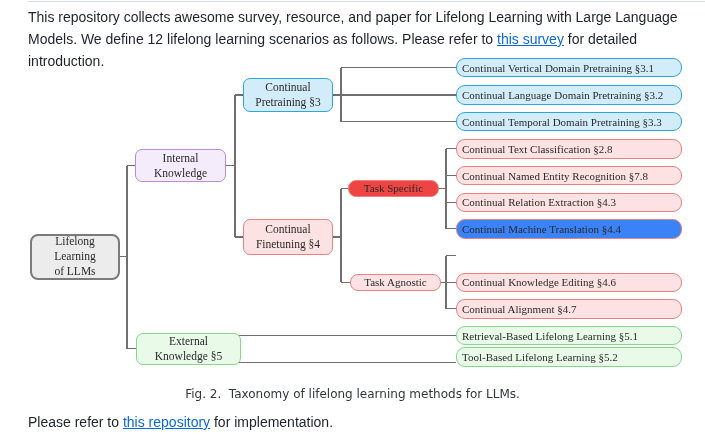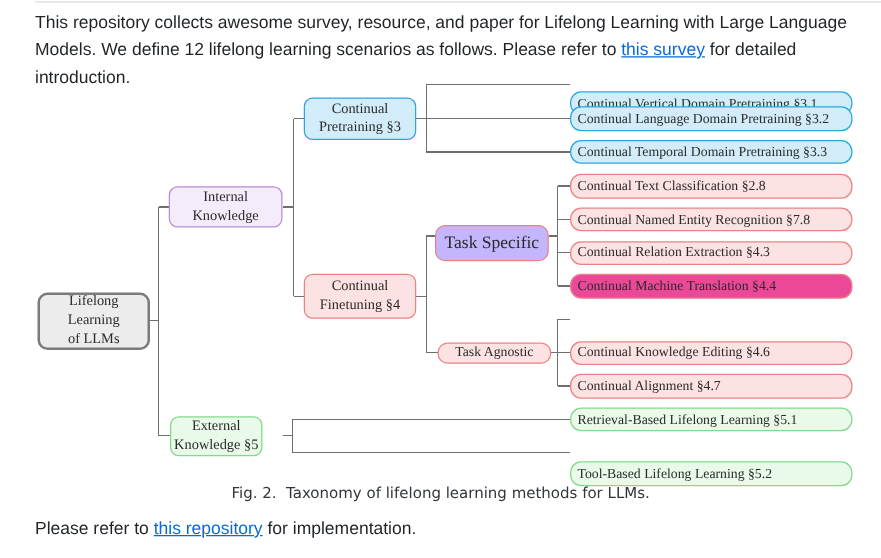--- a/index.html
+++ b/index.html
@@ -75,43 +75,43 @@
     <div class="node" style="left: 243px; top: 78px; width: 90px; height: 34px; border-color: rgb(46, 166, 221); background: rgb(210, 237, 249);">
       <span>Continual</span>
       <span>Pretraining §3</span>
     </div>
 
     <div class="node" style="left: 243px; top: 219px; width: 90px; height: 36px; border-color: rgb(233, 131, 131); background: rgb(252, 226, 226);">
       <span>Continual</span>
       <span>Finetuning §4</span>
     </div>
 
-    <div class="node" style="left: 348px; top: 180.3px; width: 91px; height: 29px; border-radius: 8px; font-size: 14px; border-color: rgb(233, 131, 131); background: #c4b5fd;">
+    <div class="node" style="left: 348px; top: 180.3px; width: 91px; height: 17px; border-radius: 8px; font-size: 11px; border-color: rgb(233, 131, 131); background: #ef4444;">
       <span>Task Specific</span>
     </div>
 
     <div class="node" style="left: 350px; top: 273.7px; width: 91px; height: 17px; border-radius: 8px; font-size: 11px; border-color: rgb(233, 131, 131); background: rgb(252, 226, 226);">
       <span>Task Agnostic</span>
     </div>
 
-    <div class="node" style="left: 136px; top: 332.5px; width: 74px; height: 32px; border-color: rgb(130, 217, 140); background: rgb(233, 250, 233);">
+    <div class="node" style="left: 136px; top: 332.5px; width: 105px; height: 32px; border-color: rgb(130, 217, 140); background: rgb(233, 250, 233);">
       <span>External</span>
       <span>Knowledge §5</span>
     </div>
 
-    <div class="leaf" style="top: 57.8px; border-color: rgb(46, 166, 221); background: rgb(210, 237, 249); margin-top: 15px;">Continual Vertical Domain Pretraining §3.1</div>
+    <div class="leaf" style="top: 57.8px; border-color: rgb(46, 166, 221); background: rgb(210, 237, 249);">Continual Vertical Domain Pretraining §3.1</div>
     <div class="leaf" style="top: 85.3px; border-color: rgb(46, 166, 221); background: rgb(210, 237, 249);">Continual Language Domain Pretraining §3.2</div>
     <div class="leaf" style="top: 111.8px; border-color: rgb(46, 166, 221); background: rgb(210, 237, 249);">Continual Temporal Domain Pretraining §3.3</div>
     <div class="leaf" style="top: 139px; border-color: rgb(233, 131, 131); background: rgb(252, 226, 226);">Continual Text Classification §2.8</div>
     <div class="leaf" style="top: 165.8px; border-color: rgb(233, 131, 131); background: rgb(252, 226, 226);">Continual Named Entity Recognition §7.8</div>
     <div class="leaf" style="top: 192.5px; border-color: rgb(233, 131, 131); background: rgb(252, 226, 226);">Continual Relation Extraction §4.3</div>
-    <div class="leaf" style="top: 219px; border-color: rgb(233, 131, 131); background: #ec4899;">Continual Machine Translation §4.4</div>
+    <div class="leaf" style="top: 219px; border-color: rgb(233, 131, 131); background: #3b82f6;">Continual Machine Translation §4.4</div>
     <div class="leaf" style="top: 272.5px; border-color: rgb(233, 131, 131); background: rgb(252, 226, 226);">Continual Knowledge Editing §4.6</div>
     <div class="leaf" style="top: 299px; border-color: rgb(233, 131, 131); background: rgb(252, 226, 226);">Continual Alignment §4.7</div>
     <div class="leaf" style="top: 325.8px; border-color: rgb(130, 217, 140); background: rgb(233, 250, 233);">Retrieval-Based Lifelong Learning §5.1</div>
-    <div class="leaf" style="top: 369px; border-color: rgb(130, 217, 140); background: rgb(233, 250, 233);">Tool-Based Lifelong Learning §5.2</div>
+    <div class="leaf" style="top: 347px; border-color: rgb(130, 217, 140); background: rgb(233, 250, 233);">Tool-Based Lifelong Learning §5.2</div>
 
     <div class="caption">Fig. 2.  Taxonomy of lifelong learning methods for LLMs.</div>
   </div>
 
   <p class="footer-text"><span>Please refer to </span><a class="inline-link">this repository</a><span> for implementation.</span></p>
 
 </div>
 
 </body></html>

